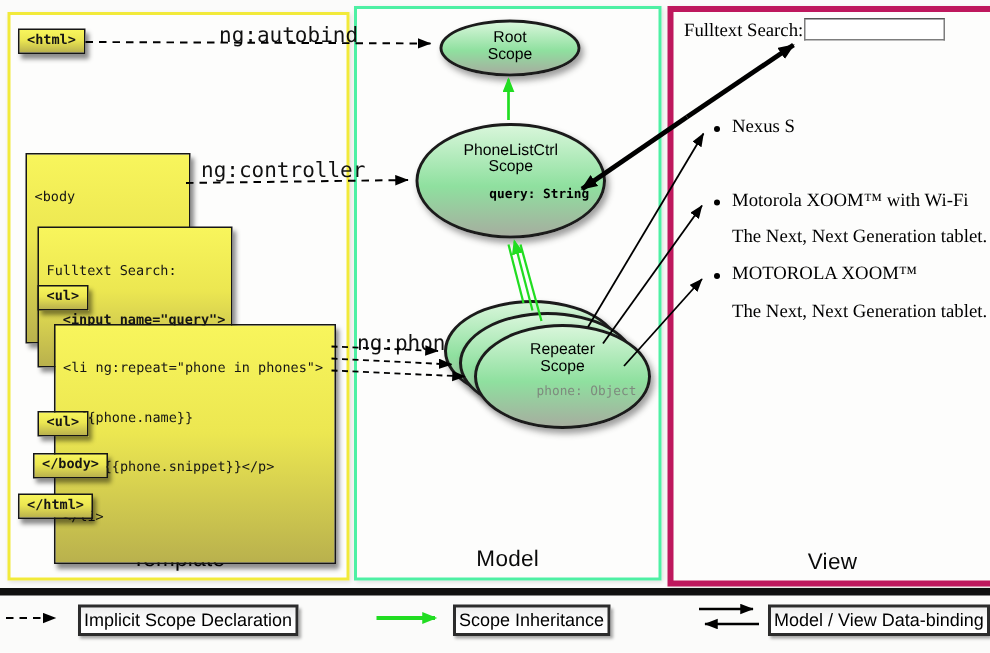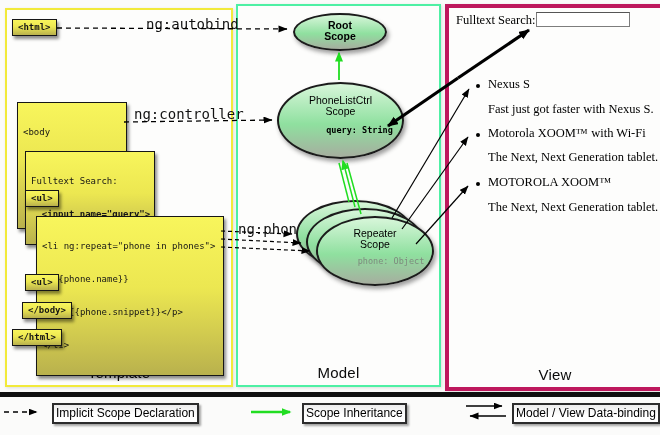--- a/index.html
+++ b/index.html
@@ -89,21 +89,21 @@
 
   <div class="codebox tagbold z3" style="left:25px;top:274px;">&lt;ul&gt;</div>
   <div class="codebox tagbold z3" style="left:22px;top:302px;">&lt;/body&gt;</div>
   <div class="codebox tagbold z3" style="left:12px;top:329px;">&lt;/html&gt;</div>
 
   <div class="conn-label z3" style="left:146px;top:16px;">ng:autobind</div>
   <div class="conn-label z3" style="left:134px;top:106px;">ng:controller</div>
   <div class="conn-label z3" style="left:238px;top:221px;">ng:phones</div>
 
   <div class="ellipse z3" style="left:293px;top:13px;width:90px;height:34px;">
-    <div class="ell-title" style="top:5px;font-weight:bold;">Root
+    <div class="ell-title" style="top:5px;">Root
 Scope</div>
   </div>
 
   <div class="ellipse z3" style="left:277px;top:82px;width:123px;height:73px;">
     <div class="ell-title" style="top:11px;">PhoneListCtrl
 Scope</div>
     <div class="ell-prop prop-bold" style="top:41px;padding-left:38px;">query: String</div>
   </div>
 
   <div class="ellipse z3" style="left:296px;top:200px;width:114px;height:64px;"></div>
@@ -112,21 +112,20 @@
     <div class="ell-title" style="top:10px;">Repeater
 Scope</div>
     <div class="ell-prop prop-gray" style="top:38px;padding-left:32px;">phone: Object</div>
   </div>
 
   <div class="view-text z3" style="left:456px;top:13px;">Fulltext Search:</div>
   <input class="search-input z3" type="text" value="" style="">
 
   <span class="bullet z3" style="left:476px;top:84px;"></span>
   <div class="view-text z3" style="left:488px;top:77px;">Nexus S</div>
-  <div class="view-text z3" style="left:488px;top:102px;">Fast just got faster with Nexus S.</div>
 
   <span class="bullet z3" style="left:476px;top:133px;"></span>
   <div class="view-text z3" style="left:488px;top:126px;">Motorola XOOM™ with Wi-Fi</div>
   <div class="view-text z3" style="left:488px;top:150px;">The Next, Next Generation tablet.</div>
 
   <span class="bullet z3" style="left:476px;top:182px;"></span>
   <div class="view-text z3" style="left:488px;top:175px;">MOTOROLA XOOM™</div>
   <div class="view-text z3" style="left:488px;top:200px;">The Next, Next Generation tablet.</div>
 
   <div class="separator"></div>

